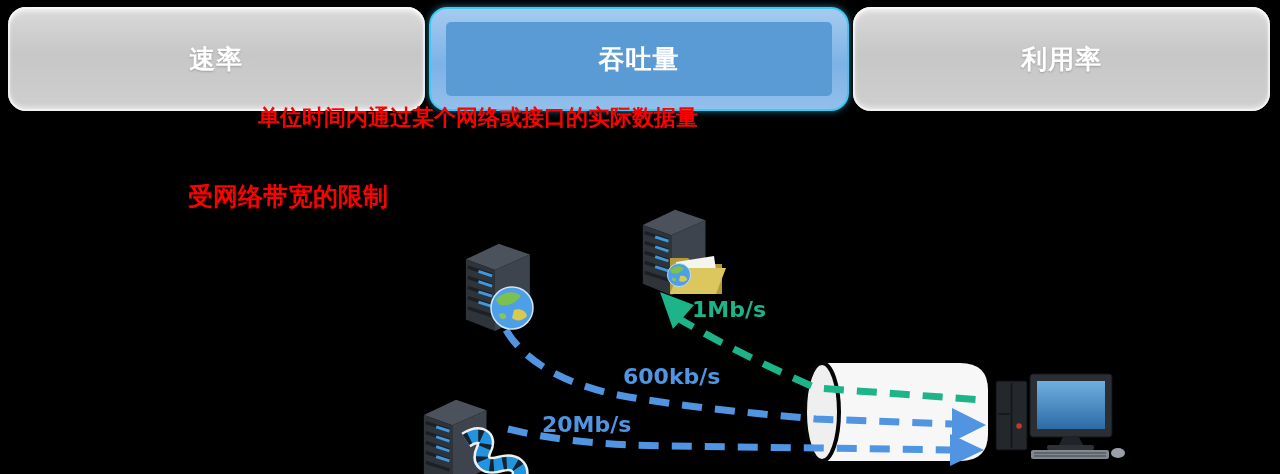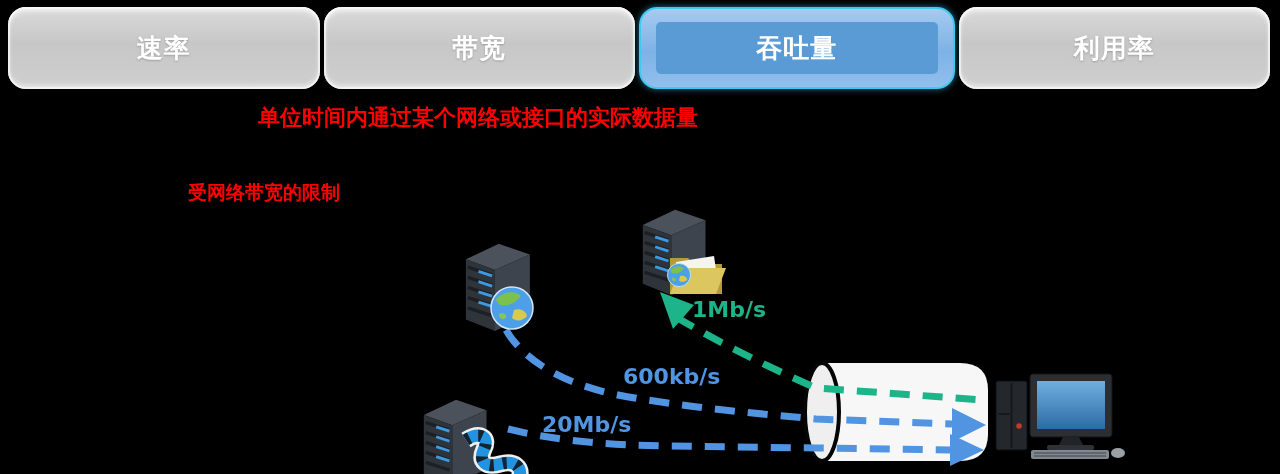--- a/index.html
+++ b/index.html
@@ -3,21 +3,21 @@
 <meta charset="utf-8">
 <style>
   html,body{margin:0;padding:0;}
   body{
     width:1280px;height:474px;position:relative;overflow:hidden;
     background:#000;
     font-family:"DejaVu Sans","Liberation Sans",sans-serif;
   }
   
   .tabbar{
-    position:absolute;top:7px;left:8px;right:10px;height:82px;
+    position:absolute;top:7px;left:8px;right:10px;height:104px;
     display:flex;gap:4px;
   }
   .tab{
     flex:1;position:relative;border-radius:18px;
     background:linear-gradient(180deg,#dadada 0%,#c7c7c7 45%,#cfcfcf 100%);
     box-shadow:inset 0 0 0 2px rgba(255,255,255,.45),
                inset 0 4px 5px rgba(255,255,255,.75),
                inset 0 -4px 5px rgba(255,255,255,.55);
     display:flex;cursor:pointer;
   }
@@ -36,37 +36,32 @@
   }
   .tab.selected .tab-inner{
     background:#5b9bd5;border-radius:5px;margin:13px 15px;
   }
   .tab.selected .tab-label{text-shadow:none;}
   
   .note{
     position:absolute;color:#ff0000;font-weight:bold;white-space:nowrap;
   }
   .note-definition{left:258px;top:103px;font-size:22px;}
-  .note-limit{left:188px;top:180px;font-size:19px;}
+  .note-limit{left:188px;top:180px;font-size:25px;}
   
   .diagram{position:absolute;left:0;top:0;width:1280px;height:474px;}
   .flow-label{font-weight:bold;font-size:22px;font-family:"DejaVu Sans","Liberation Sans",sans-serif;}
 </style>
 </head>
 <body>
 
 <div class="tabbar">
   <div class="tab">
     <div class="tab-inner">
       <span class="tab-label">速率</span>
-    </div>
-  </div>
-  <div class="tab">
-    <div class="tab-inner">
-      <span class="tab-label">带宽</span>
     </div>
   </div>
   <div class="tab selected">
     <div class="tab-inner">
       <span class="tab-label">吞吐量</span>
     </div>
   </div>
   <div class="tab">
     <div class="tab-inner">
       <span class="tab-label">利用率</span>

